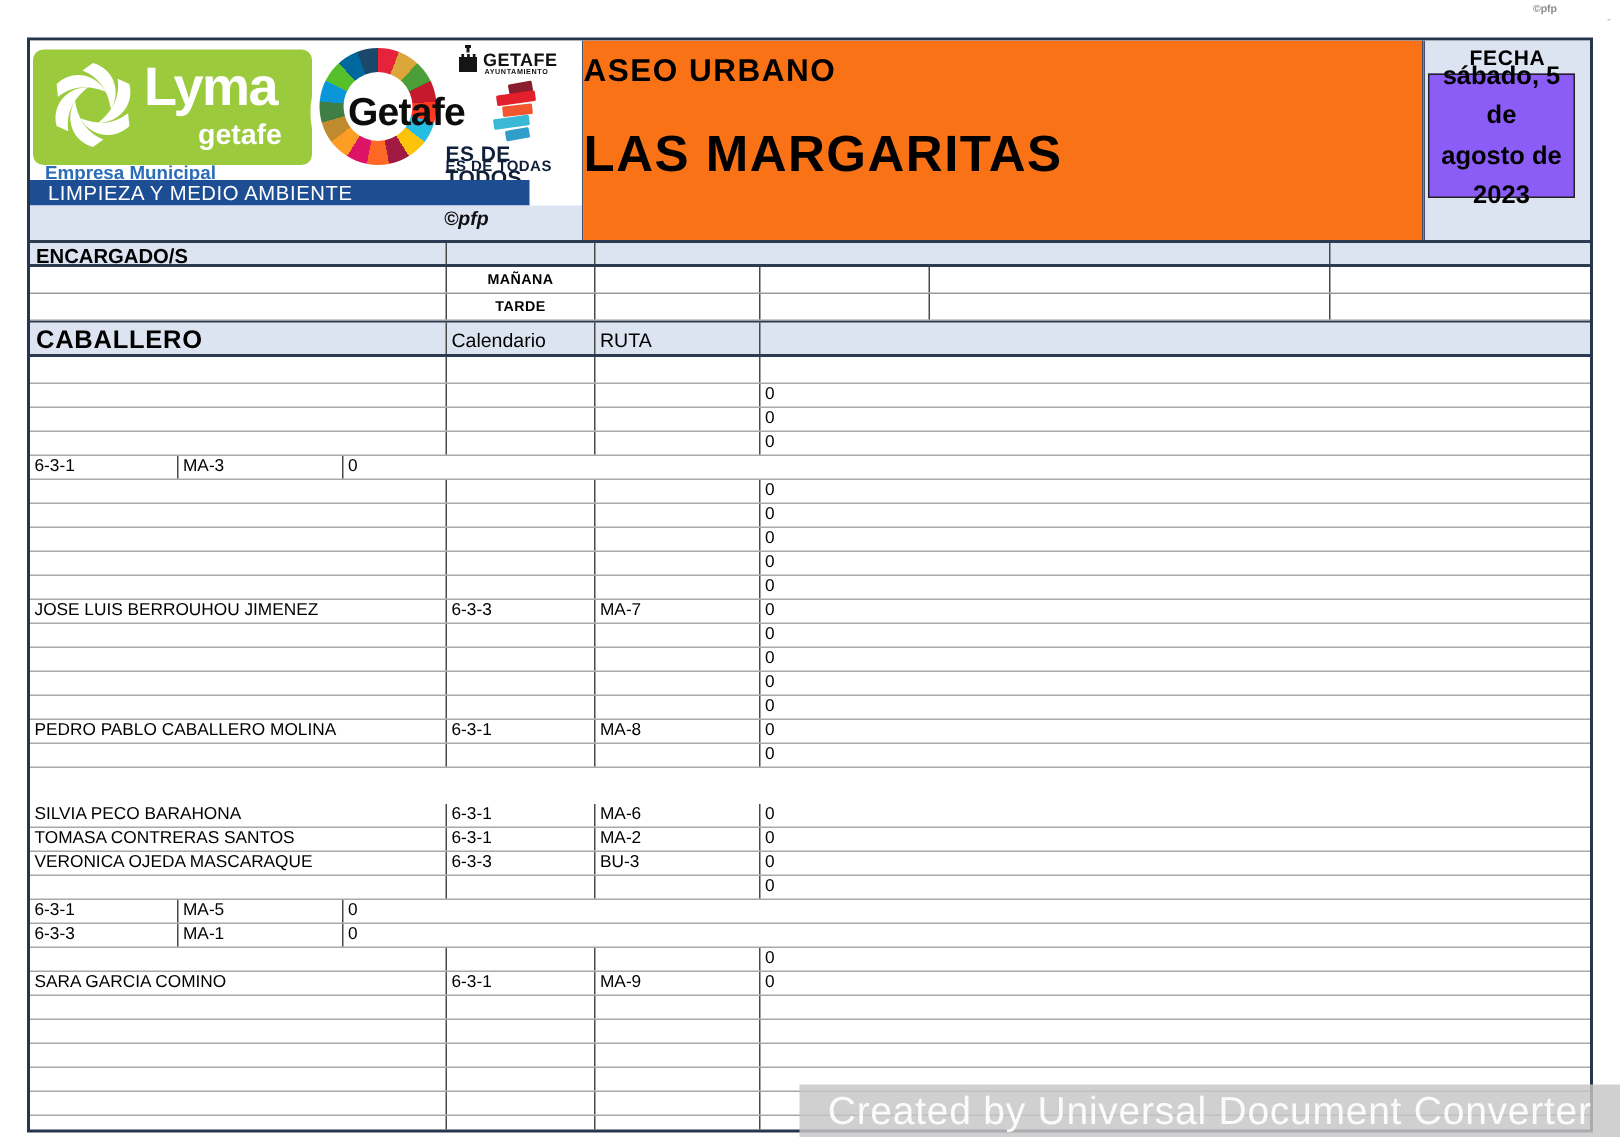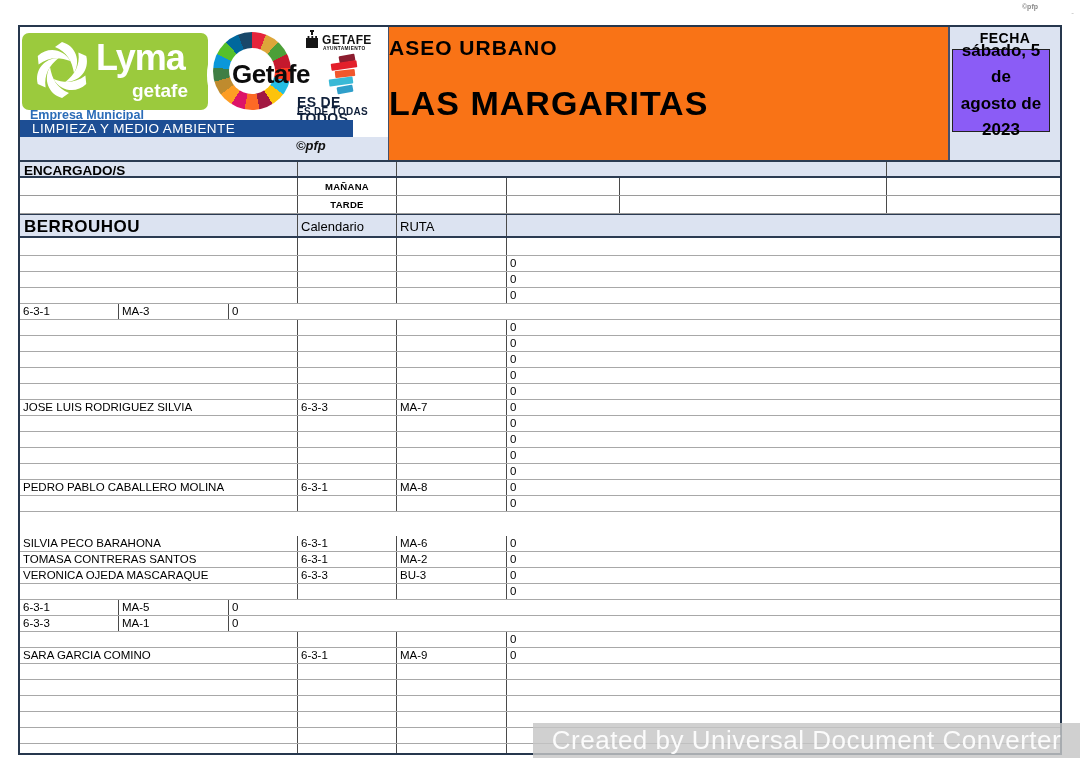--- a/index.html
+++ b/index.html
@@ -183,21 +183,21 @@
     <div class="row shift-row">
       <div class="cell w-name vdark"></div>
       <div class="cell w-cal vdark shift-label">TARDE</div>
       <div class="cell w-m1 vdark"></div>
       <div class="cell w-m2 vdark"></div>
       <div class="cell w-m3 vdark"></div>
       <div class="cell w-last"></div>
     </div>
 
     <div class="row oper-row">
-      <div class="cell w-name vdark oper-label">BERROUHOU</div>
+      <div class="cell w-name vdark oper-label">CABALLERO</div>
       <div class="cell w-cal vdark cal-label">Calendario</div>
       <div class="cell w-ruta vdark ruta-label">RUTA</div>
       <div class="cell w-last"></div>
     </div>
 
     <div class="tbody">
 
     <div class="trow first" style="display: flex;">
         <div class="cell w-name vdark"></div>
         <div class="cell w-cal vdark"></div>
@@ -251,21 +251,21 @@
         <div class="cell w-ruta vdark"></div>
         <div class="cell w-last">0</div>
       </div>
         <div class="trow" style="display: flex;">
         <div class="cell w-name vdark"></div>
         <div class="cell w-cal vdark"></div>
         <div class="cell w-ruta vdark"></div>
         <div class="cell w-last">0</div>
       </div>
         <div class="trow" style="display: flex;">
-        <div class="cell w-name vdark">JOSE LUIS RODRIGUEZ SILVIA</div>
+        <div class="cell w-name vdark">JOSE LUIS BERROUHOU JIMENEZ</div>
         <div class="cell w-cal vdark">6-3-3</div>
         <div class="cell w-ruta vdark">MA-7</div>
         <div class="cell w-last">0</div>
       </div>
         <div class="trow" style="display: flex;">
         <div class="cell w-name vdark"></div>
         <div class="cell w-cal vdark"></div>
         <div class="cell w-ruta vdark"></div>
         <div class="cell w-last">0</div>
       </div>

